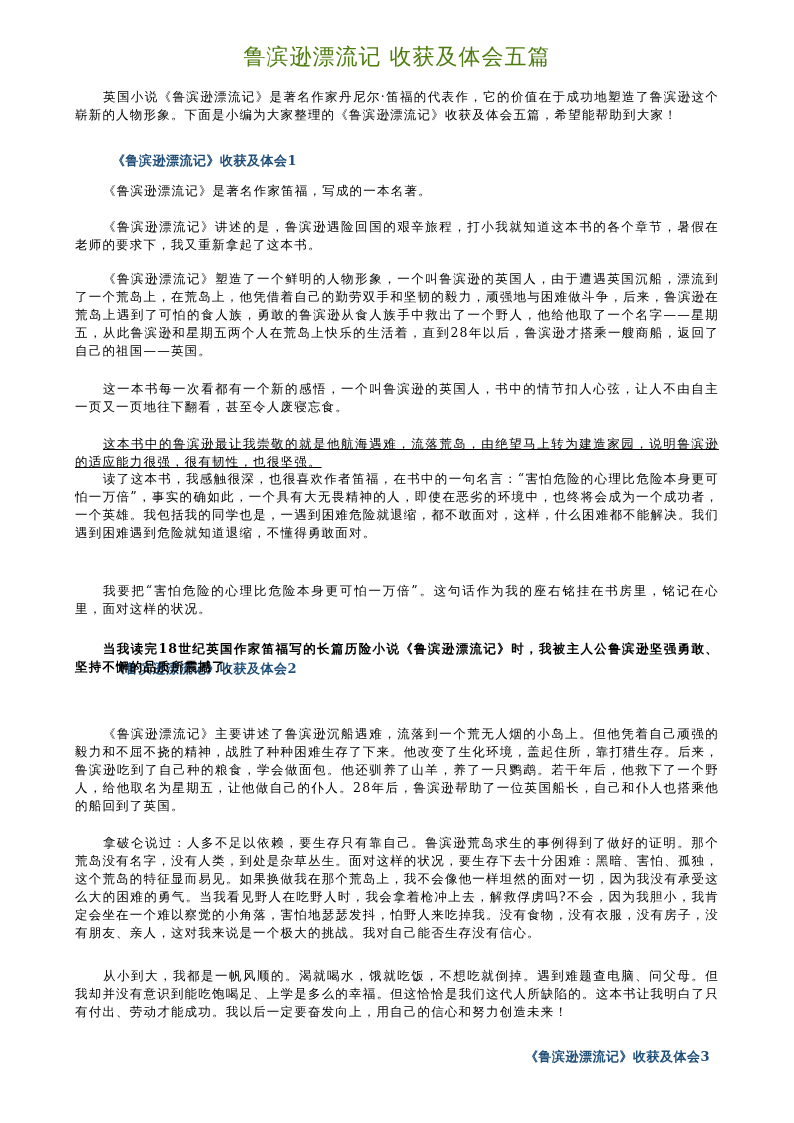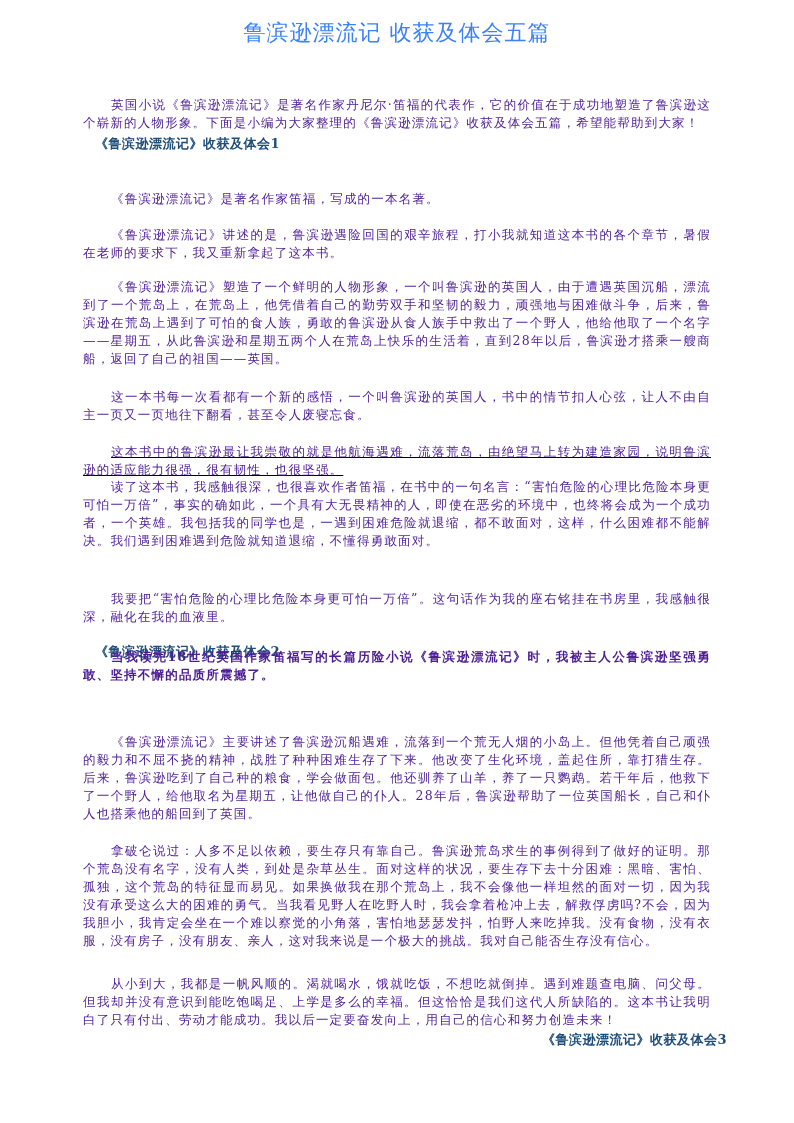--- a/index.html
+++ b/index.html
@@ -1,24 +1,24 @@
 <!DOCTYPE html>
 <html><head>
 <meta charset="utf-8">
 <style>
   html, body { margin: 0; padding: 0; background: #ffffff; }
   body { width: 794px; height: 1123px; position: relative; overflow: hidden;
          font-family: "DejaVu Serif", "Liberation Serif", serif; }
-  .title { position: absolute; top: 18px; left: 0; width: 794px; text-align: center;
+  .title { position: absolute; top: 42px; left: 0; width: 794px; text-align: center;
            font-family: "DejaVu Sans", "Liberation Sans", sans-serif;
-           font-size: 22px; color: #3b82f6; letter-spacing: 1px; line-height: 30px; }
+           font-size: 22px; color: #4d7c0f; letter-spacing: 1px; line-height: 30px; }
   .block { position: absolute; left: 67px; width: 660px; }
-  p.para { margin: 16px; font-size: 12.5px; line-height: 18px; color: #4c1d95;
+  p.para { margin: 8px; font-size: 12.5px; line-height: 18px; color: #000000;
            text-indent: 28px; letter-spacing: 1.2px; text-align: justify; }
-  h2.sec { margin: 0; font-size: 13px; line-height: 18px; color: #1f4e79; font-weight: bold;
+  h2.sec { margin: 17px; font-size: 13px; line-height: 18px; color: #1f4e79; font-weight: bold;
            padding-left: 28px; letter-spacing: 0.5px; }
 </style>
 </head>
 <body>
 
 <div class="title">鲁滨逊漂流记 收获及体会五篇</div>
 
 <div class="block" style="top:80px;">
   <p class="para">英国小说《鲁滨逊漂流记》是著名作家丹尼尔·笛福的代表作，它的价值在于成功地塑造了鲁滨逊这个崭新的人物形象。下面是小编为大家整理的《鲁滨逊漂流记》收获及体会五篇，希望能帮助到大家！</p>
 </div>
@@ -38,21 +38,21 @@
 <div class="block" style="top:372px;">
   <p class="para">这一本书每一次看都有一个新的感悟，一个叫鲁滨逊的英国人，书中的情节扣人心弦，让人不由自主一页又一页地往下翻看，甚至令人废寝忘食。</p>
 </div>
 <div class="block" style="top:427px;text-decoration:underline;">
   <p class="para">这本书中的鲁滨逊最让我崇敬的就是他航海遇难，流落荒岛，由绝望马上转为建造家园，说明鲁滨逊的适应能力很强，很有韧性，也很坚强。</p>
 </div>
 <div class="block" style="top:462px;">
   <p class="para">读了这本书，我感触很深，也很喜欢作者笛福，在书中的一句名言：“害怕危险的心理比危险本身更可怕一万倍”，事实的确如此，一个具有大无畏精神的人，即使在恶劣的环境中，也终将会成为一个成功者，一个英雄。我包括我的同学也是，一遇到困难危险就退缩，都不敢面对，这样，什么困难都不能解决。我们遇到困难遇到危险就知道退缩，不懂得勇敢面对。</p>
 </div>
 <div class="block" style="top:574px;">
-  <p class="para">我要把“害怕危险的心理比危险本身更可怕一万倍”。这句话作为我的座右铭挂在书房里，我感触很深，融化在我的血液里。</p>
+  <p class="para">我要把“害怕危险的心理比危险本身更可怕一万倍”。这句话作为我的座右铭挂在书房里，铭记在心里，面对这样的状况。</p>
 </div>
 
 <div class="block" style="top:643px;">
   <h2 class="sec">《鲁滨逊漂流记》收获及体会2</h2>
 </div>
 <div class="block" style="top:632px;font-weight:bold;">
   <p class="para">当我读完18世纪英国作家笛福写的长篇历险小说《鲁滨逊漂流记》时，我被主人公鲁滨逊坚强勇敢、坚持不懈的品质所震撼了。</p>
 </div>
 <div class="block" style="top:717px;">
   <p class="para">《鲁滨逊漂流记》主要讲述了鲁滨逊沉船遇难，流落到一个荒无人烟的小岛上。但他凭着自己顽强的毅力和不屈不挠的精神，战胜了种种困难生存了下来。他改变了生化环境，盖起住所，靠打猎生存。后来，鲁滨逊吃到了自己种的粮食，学会做面包。他还驯养了山羊，养了一只鹦鹉。若干年后，他救下了一个野人，给他取名为星期五，让他做自己的仆人。28年后，鲁滨逊帮助了一位英国船长，自己和仆人也搭乘他的船回到了英国。</p>

